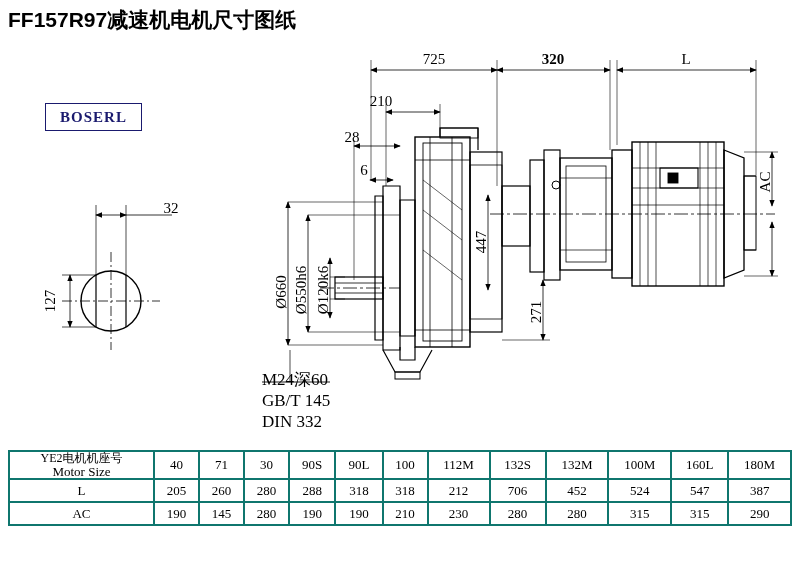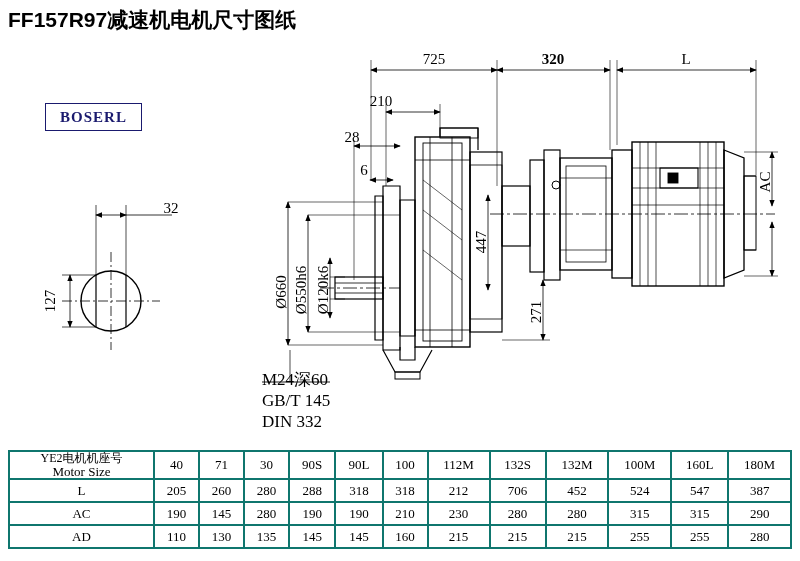--- a/index.html
+++ b/index.html
@@ -289,31 +289,16 @@
         <td>190</td>
         <td>190</td>
         <td>210</td>
         <td>230</td>
         <td>280</td>
         <td>280</td>
         <td>315</td>
         <td>315</td>
         <td>290</td>
       </tr>
-      <tr>
-        <td class="rowhead">AD</td>
-        <td>110</td>
-        <td>130</td>
-        <td>135</td>
-        <td>145</td>
-        <td>145</td>
-        <td>160</td>
-        <td>215</td>
-        <td>215</td>
-        <td>215</td>
-        <td>255</td>
-        <td>255</td>
-        <td>280</td>
-      </tr>
     </tbody>
   </table>
 
 </div>
 
 </body></html>

